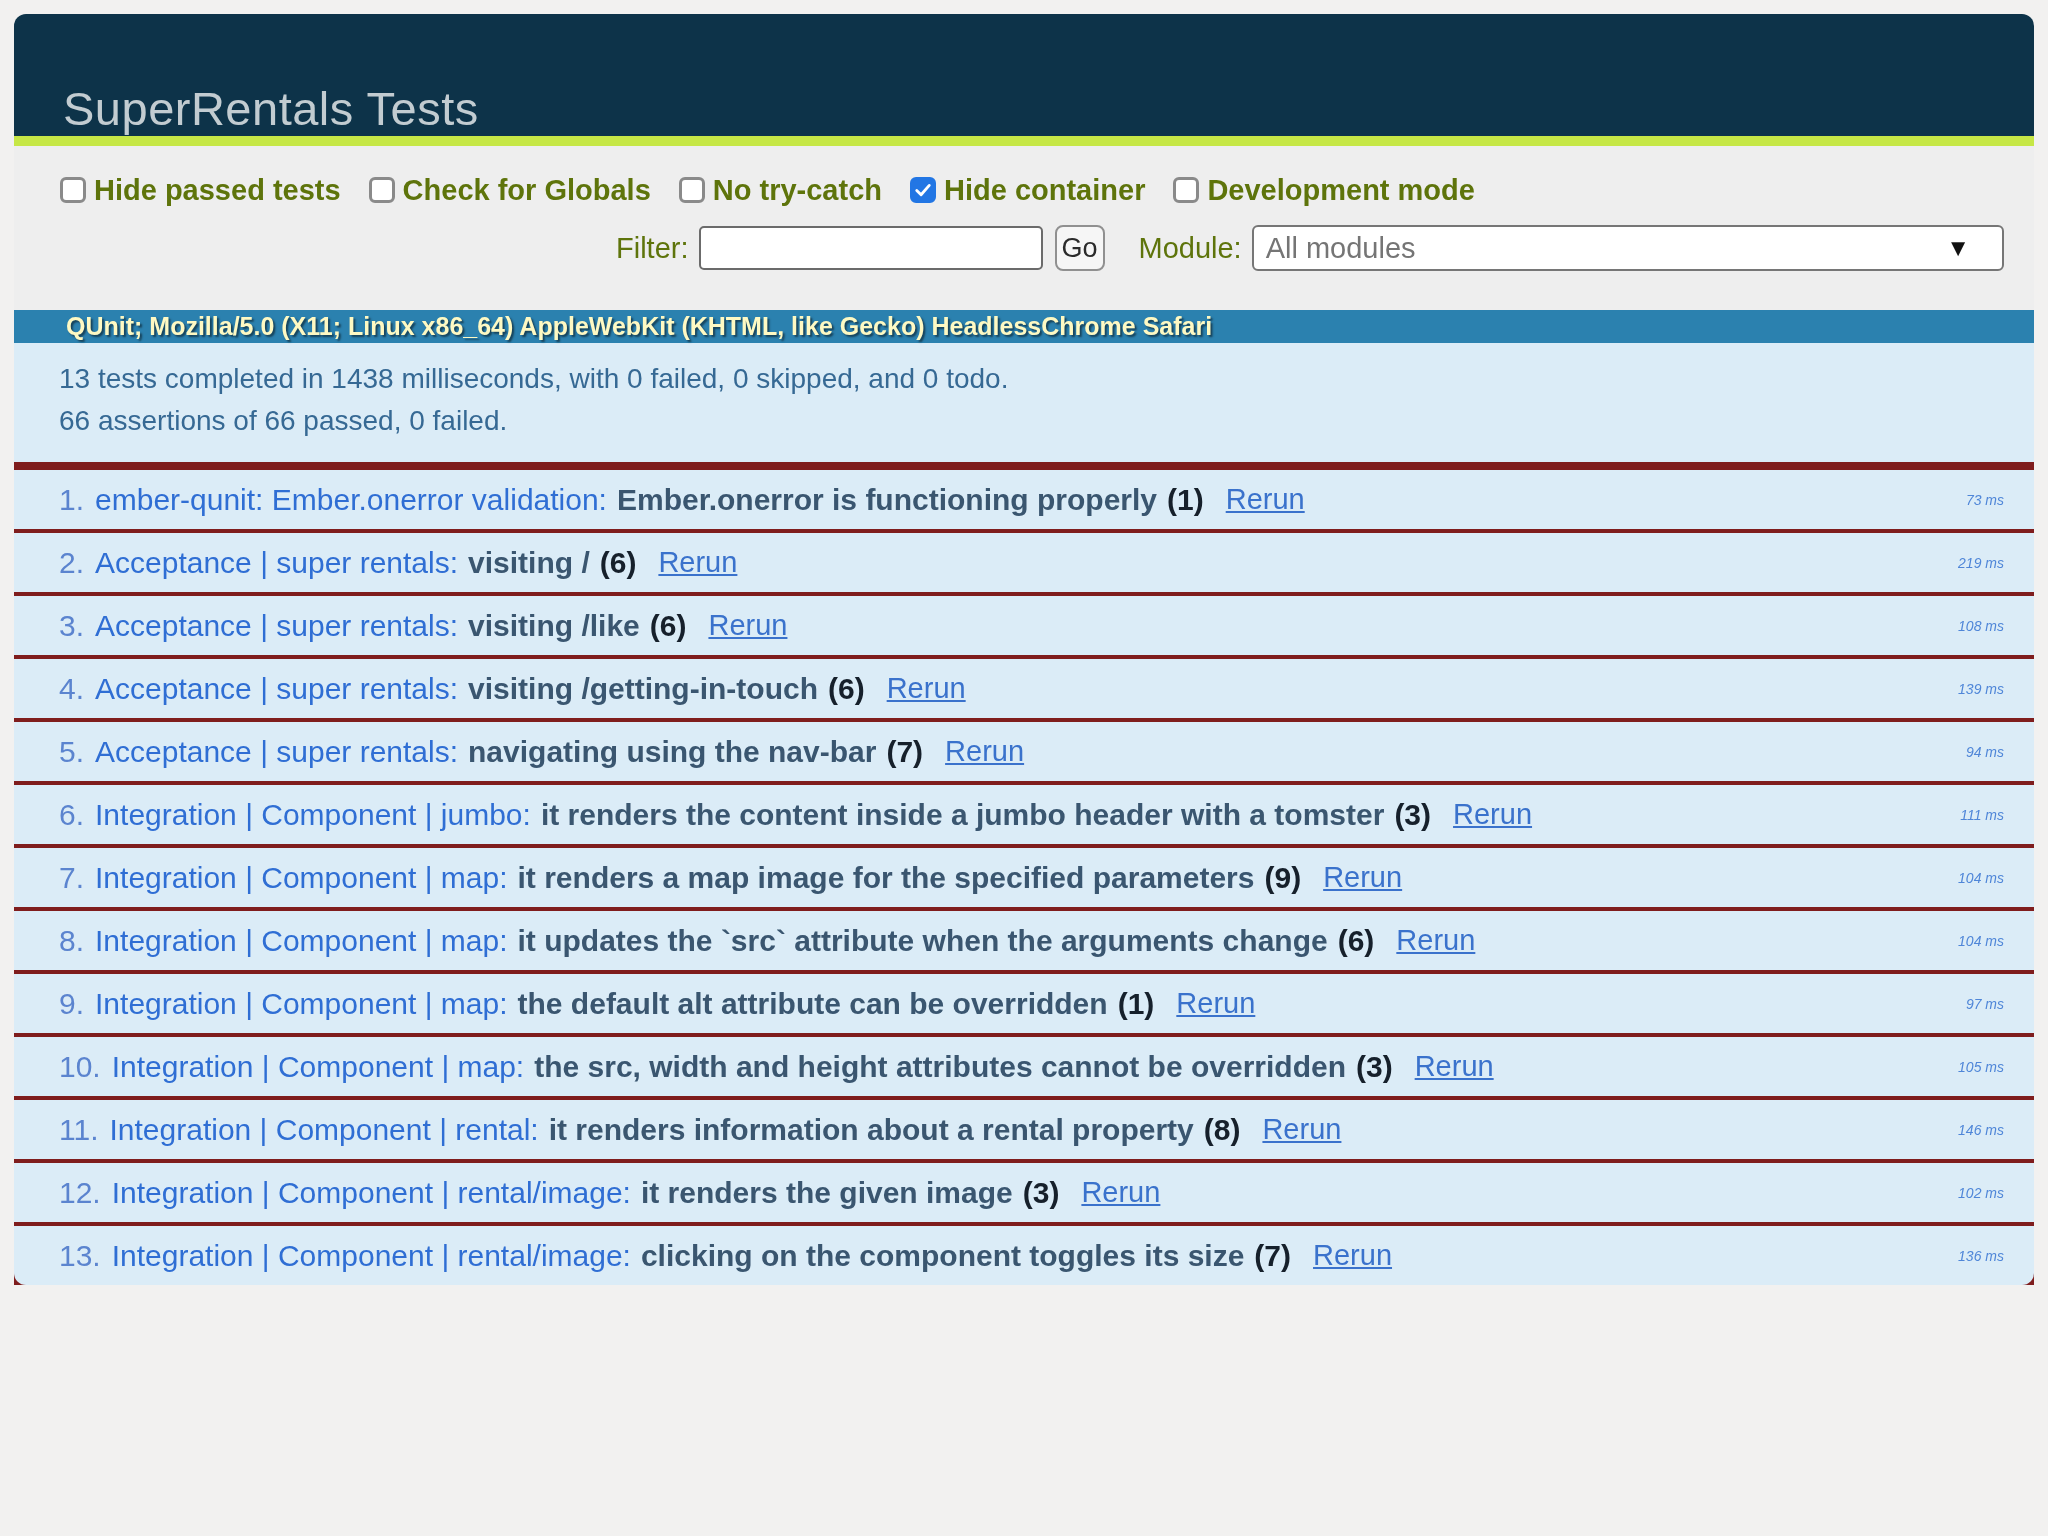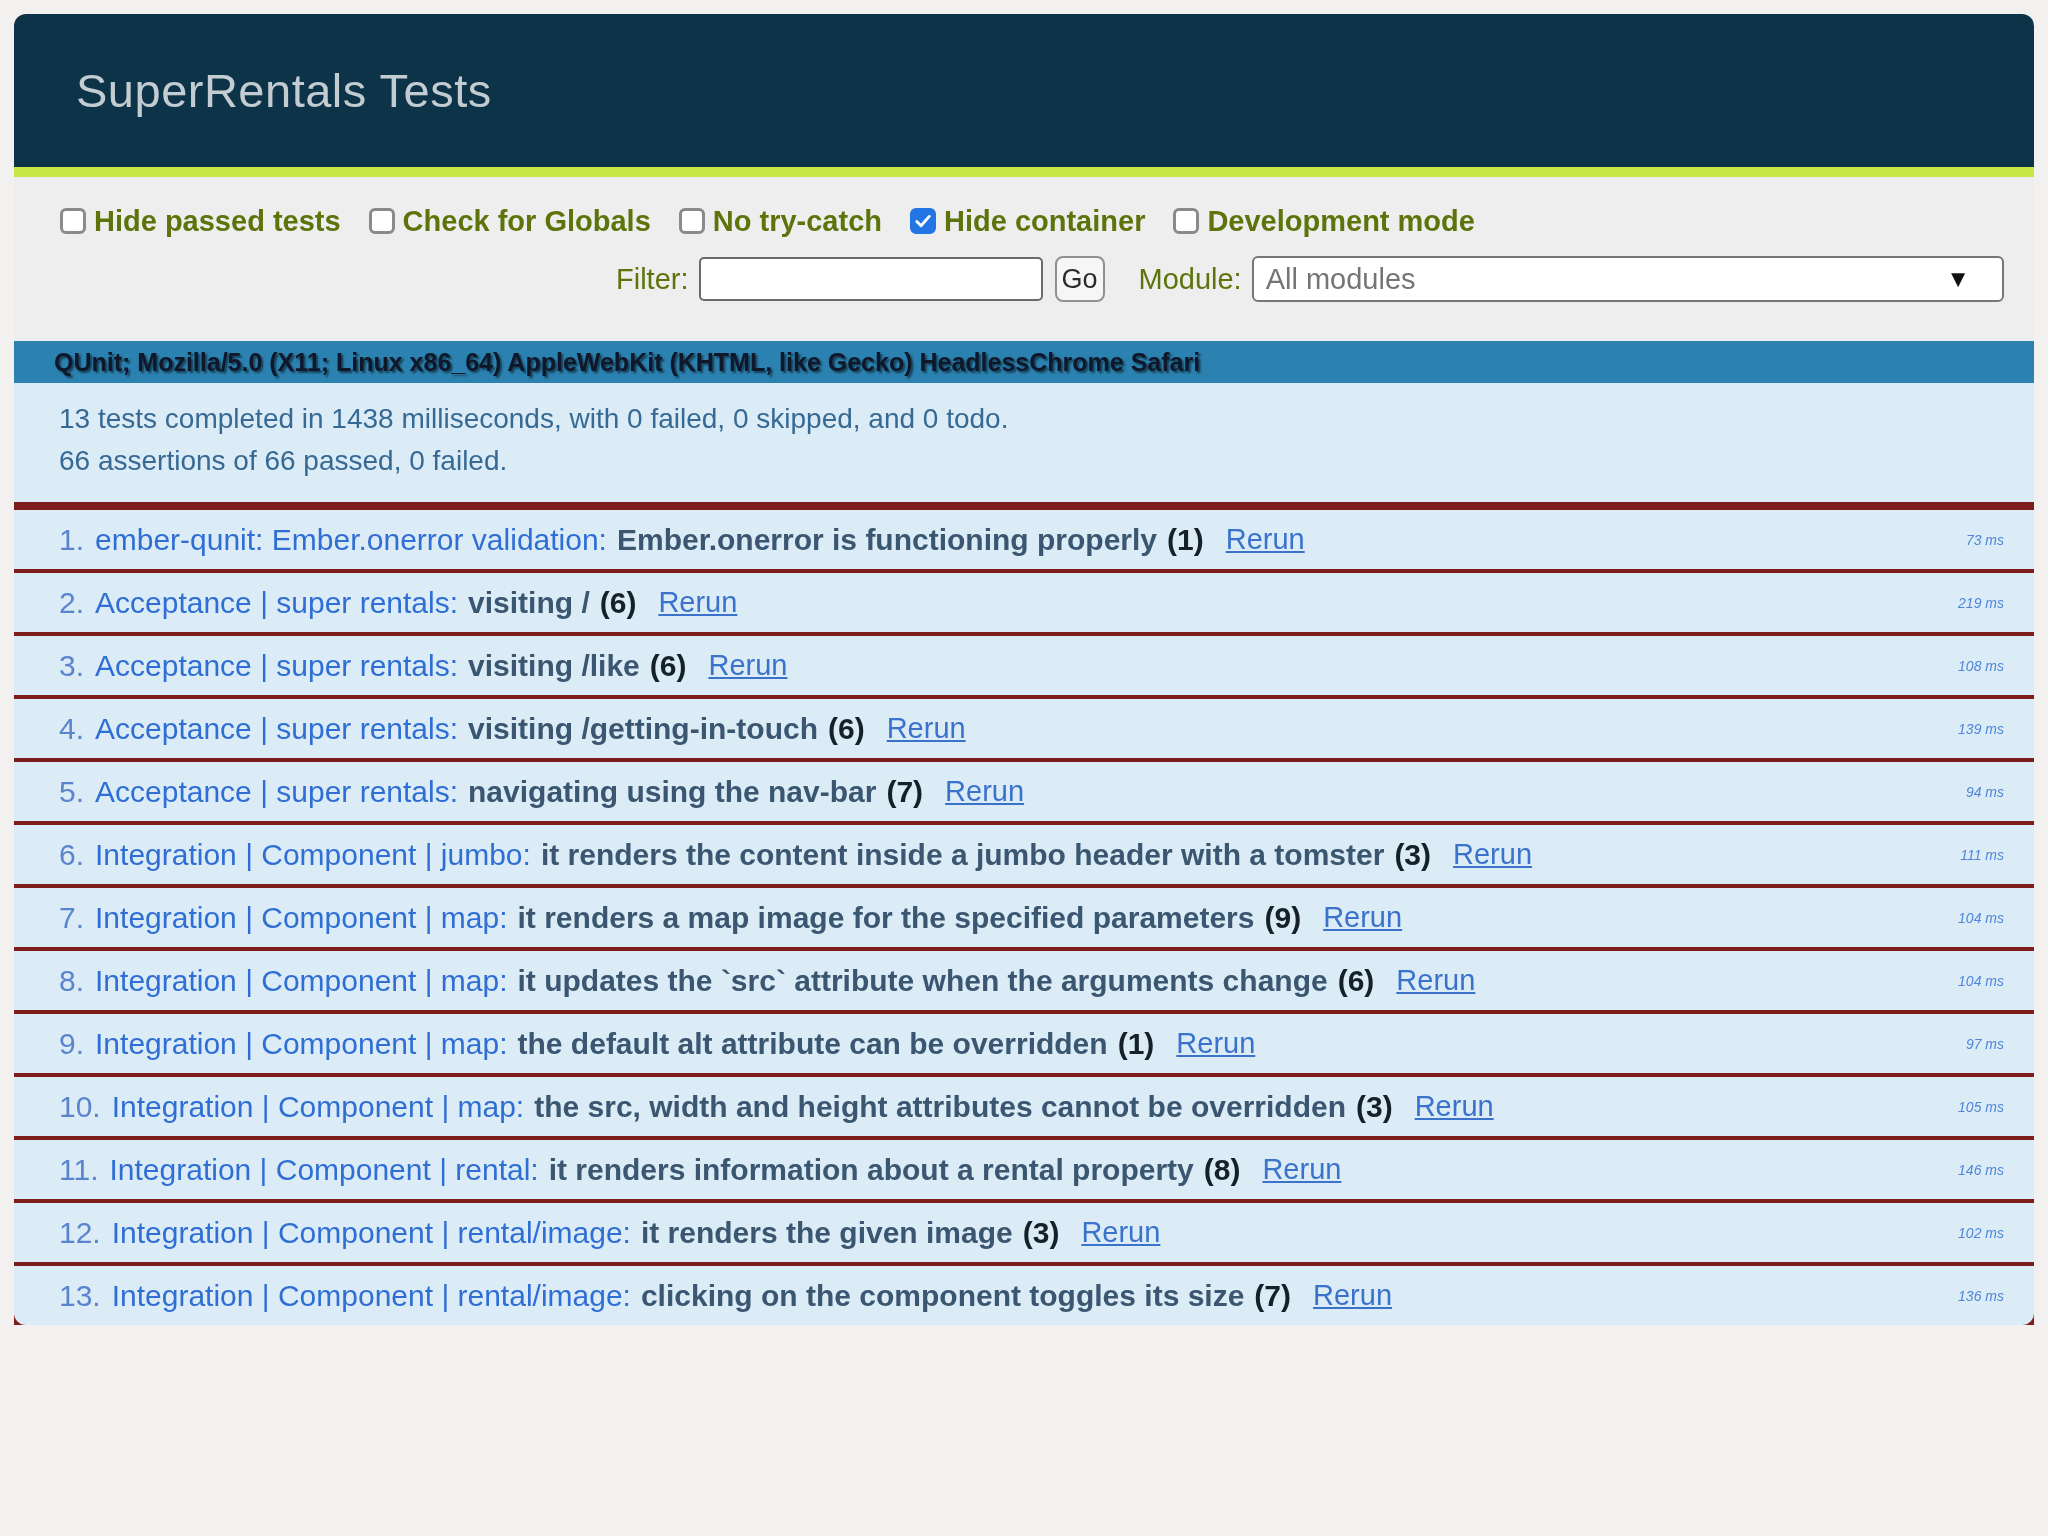--- a/index.html
+++ b/index.html
@@ -26,25 +26,25 @@
     background:var(--page-bg);
     font-family:"Liberation Sans", sans-serif;
     position:relative;
   }
   .container{
     position:absolute;
     left:14px; top:14px; width:2020px;
   }
   
   .header{
-    height:153px;
+    height:122px;
     background:var(--header-bg);
     border-radius:12px 12px 0 0;
-    display:flex; align-items:center;
-    padding-left:62px;
+    display:flex; align-items:flex-end;
+    padding-left:49px;
   }
   .header h1{
     color:var(--title-silver);
     font-size:47px;
     font-weight:400;
     letter-spacing:0.5px;
   }
   .pass-bar{ height:10px; background:var(--pass-green); }
   
   .toolbar{
@@ -95,26 +95,26 @@
     background:#fff;
     border:2px solid #767676; border-radius:6px;
     display:flex; align-items:center;
     padding:0 32px 0 12px;
     cursor:pointer;
   }
   .mod-value{ color:#757575; font-size:29px; flex:1; }
   .mod-arrow{ color:#111; font-size:24px; }
   
   .useragent{
-    height:42px;
+    height:33px;
     background:var(--banner-bg);
-    color:#0f172a;
+    color:#fef9c3;
     font-size:25px; font-weight:700;
     display:flex; align-items:center;
-    padding-left:40px;
+    padding-left:52px;
     text-shadow:2px 2px 2px rgba(0,0,0,0.5);
   }
   
   .results{ background:#7f1d1d; }
   .testresult{
     background:var(--row-bg);
     color:var(--summary-text);
     font-size:28px; line-height:35px;
     padding:18px 30px 24px 45px;
     margin-bottom:8px;

